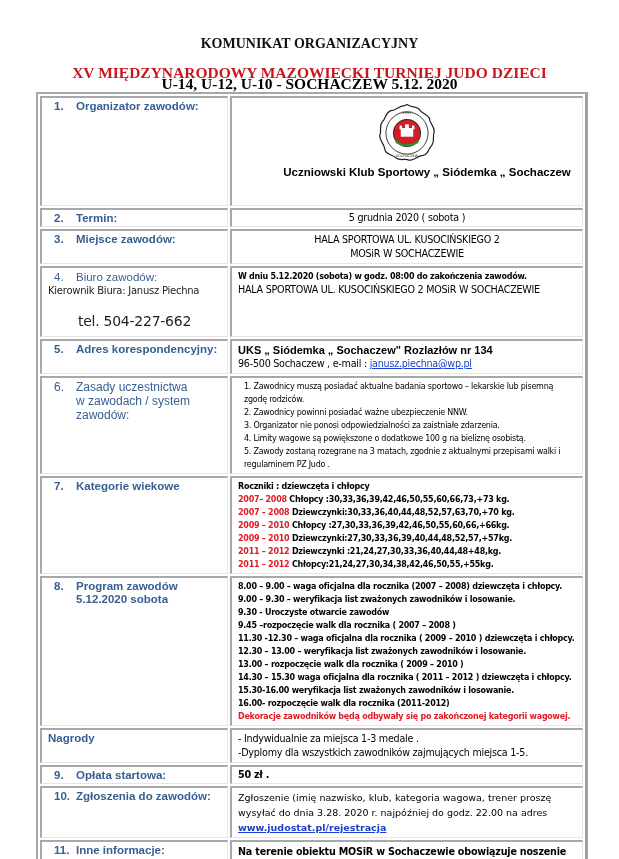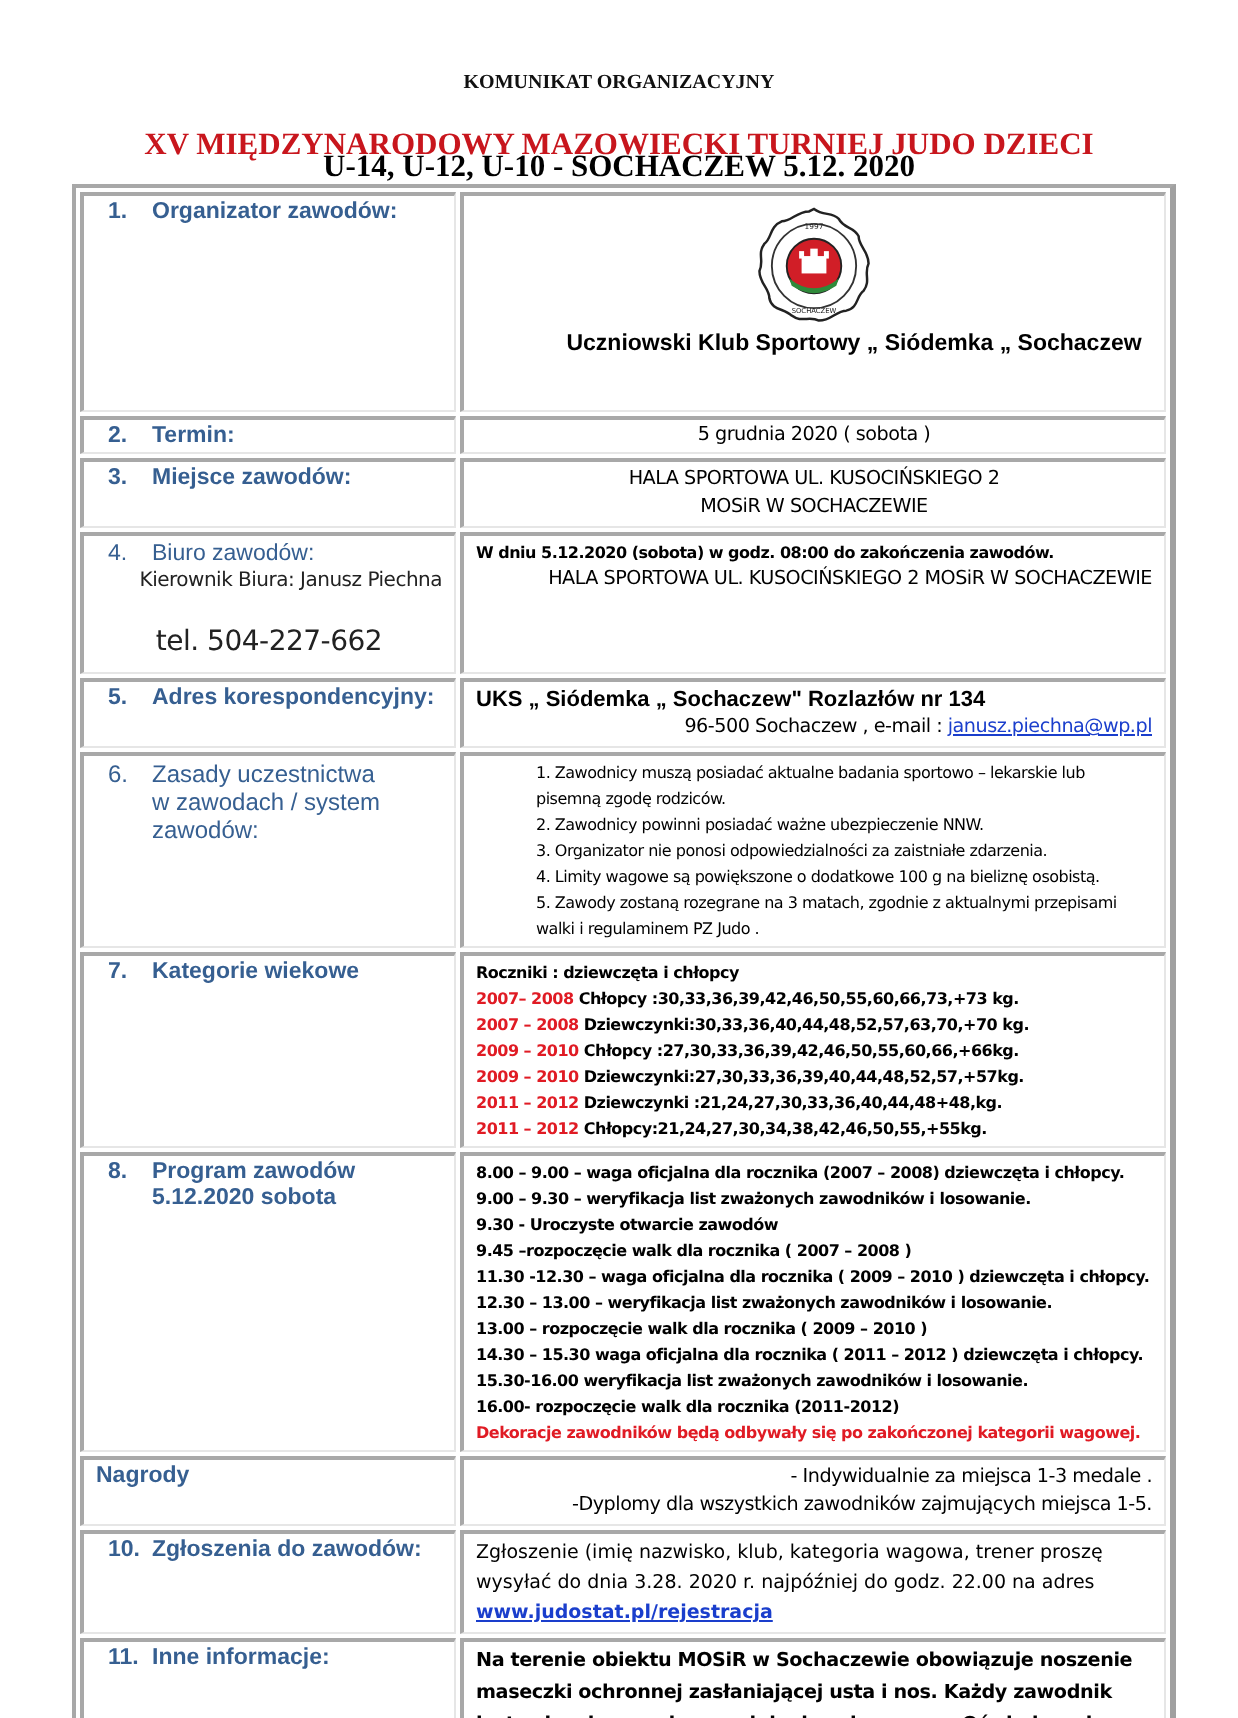--- a/index.html
+++ b/index.html
@@ -1,28 +1,28 @@
 <!DOCTYPE html>
 <html><head>
 <meta charset="utf-8">
 <style>
   html, body { margin:0; padding:0; background:#ffffff; }
   body { width:619px; height:859px; position:relative; overflow:hidden; font-family:"Liberation Sans", sans-serif; }
   .hdr { position:absolute; left:0; width:619px; text-align:center; font-family:"Liberation Serif", serif; font-weight:bold; }
-  .hdr1 { top:36px; font-size:10px; color:#111;text-align:center; }
+  .hdr1 { top:36px; font-size:14px; color:#111;text-align:center; }
   .hdr2 { top:64px; font-size:15.5px; color:#c8161d; }
   .hdr3 { top:75px; font-size:15.5px; color:#000000; }
   .tbl { position:absolute; left:36px; top:92px; width:552px; border-collapse:separate; border-spacing:2px; background:#ffffff;
          border-top:2px solid #a8a8a8; border-left:2px solid #a8a8a8; border-right:3px solid #a0a0a0; border-bottom:3px solid #a0a0a0; }
   .tbl td { vertical-align:top; padding:2px 6px 2px 6px; border-top:2px solid #a8a8a8; border-left:2px solid #a8a8a8; border-right:1px solid #e6e6e6; border-bottom:1px solid #e6e6e6; }
   .lc { width:173px; color:#365f91; font-weight:bold; font-size:11.5px; }
   .lc .num { display:inline-block; width:22px; padding-left:6px; }
   .lc .txt { display:inline-block; vertical-align:top; }
   .rc { font-size:11px; color:#000; }
-  .calibri { font-family:"DejaVu Sans", sans-serif; font-size:9.6px; letter-spacing:-0.25px;text-align:right; }
+  .calibri { font-family:"DejaVu Sans", sans-serif; font-size:9.6px; letter-spacing:-0.25px; }
   .calibri-sm { font-family:"DejaVu Sans", sans-serif; font-size:8px; letter-spacing:-0.25px; line-height:13px; }
   .red { color:#e01b24; }
   .center { text-align:center;margin-top:16px; }
   .link { color:#1a3ecc; text-decoration:underline; }
   .plain-left { color:#222; font-weight:normal; }
   .logo { display:block; margin:2px auto 0 auto; width:62px; height:62px; }
   .small-lh { line-height:14px; }
   .bold { font-weight:bold; }
 </style>
 </head>
@@ -101,21 +101,21 @@
     <td class="lc" style="font-size:12px;font-weight:normal">
       <div style="display:flex">
             <span class="num">6.</span>
       <span class="txt" style="line-height:14px">
         <span>Zasady uczestnictwa</span><br>
         <span>w zawodach / system</span><br>
         <span>zawodów:</span>
       </span>
           </div>
     </td>
-    <td class="rc calibri-sm" style="padding-left:36px">
+    <td class="rc calibri-sm" style="padding-left:12px">
       <div>1. Zawodnicy muszą posiadać aktualne badania sportowo – lekarskie lub pisemną zgodę rodziców.</div>
       <div>2. Zawodnicy powinni posiadać ważne ubezpieczenie NNW.</div>
       <div>3. Organizator nie ponosi odpowiedzialności za zaistniałe zdarzenia.</div>
       <div>4. Limity wagowe są powiększone o dodatkowe  100 g na bieliznę osobistą.</div>
       <div>5. Zawody zostaną rozegrane na 3 matach, zgodnie z aktualnymi przepisami walki i regulaminem PZ Judo .</div>
     </td>
   </tr>
 
   <tr>
     <td class="lc">
@@ -155,20 +155,26 @@
   </tr>
 
   <tr>
     <td class="lc">Nagrody</td>
     <td class="rc calibri small-lh">
       <div>- Indywidualnie za miejsca 1-3 medale .</div>
       <div>-Dyplomy  dla wszystkich zawodników zajmujących miejsca 1-5.</div>
     </td>
   </tr>
 
+  <tr>
+    <td class="lc">
+      <span class="num">9.</span><span class="txt">Opłata startowa:</span>
+    </td>
+    <td class="rc calibri bold">50 zł .</td>
+  </tr>
 
   <tr style="height:52px">
     <td class="lc">
       <span class="num">10.</span><span class="txt">Zgłoszenia do zawodów:</span>
     </td>
     <td class="rc small-lh" style="font-family:'DejaVu Sans',sans-serif;font-size:9.5px;line-height:15px">
       <span>Zgłoszenie (imię nazwisko, klub, kategoria wagowa, trener proszę wysyłać do dnia  3.28. 2020 r. najpóźniej do godz. 22.00 na adres </span><a class="link bold">www.judostat.pl/rejestracja</a>
     </td>
   </tr>
 

